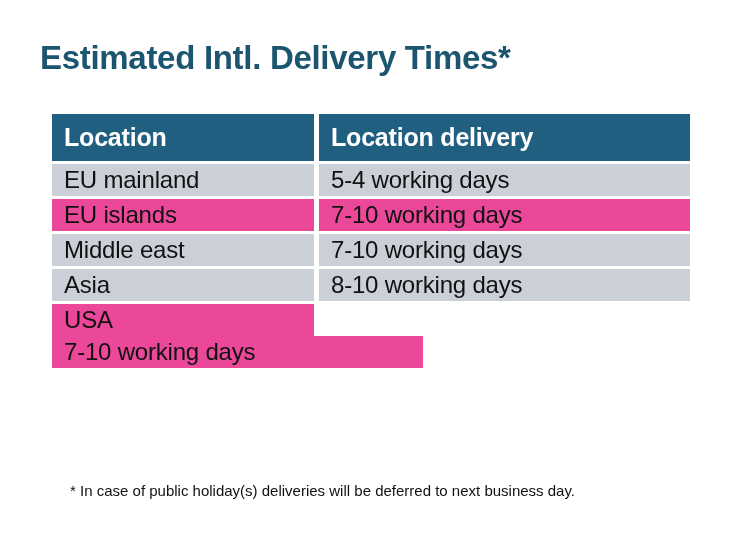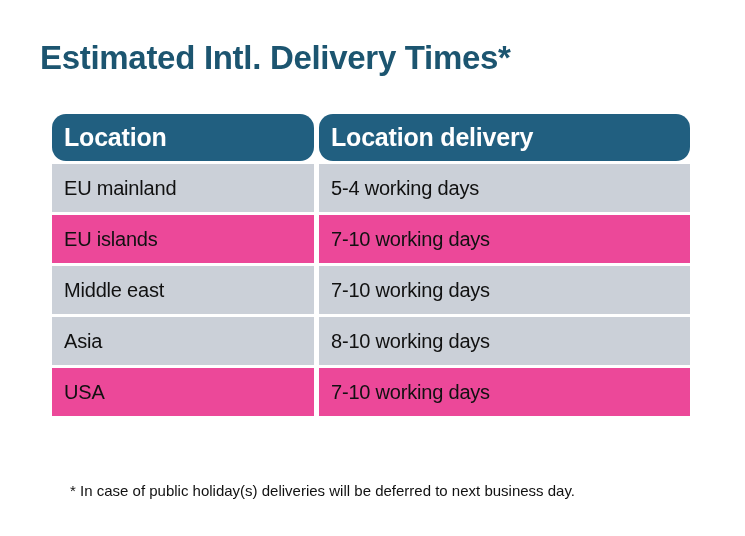--- a/index.html
+++ b/index.html
@@ -41,20 +41,21 @@
     width: 638px;
   }
 
   .table-row {
     display: flex;
     width: 100%;
     margin-bottom: 3px;
   }
   .table-row:last-child {
     margin-bottom: 16px;
+    flex-direction: column;
   }
 
   .cell {
     box-sizing: border-box;
     display: flex;
     align-items: center;
     height: 47px;
     padding: 0 12px;
     overflow: hidden;
     white-space: nowrap;
@@ -68,30 +69,29 @@
     width: 371px;
   }
 
   
   .header-row .cell {
     background: #215F80;
     color: #ffffff;
     font-size: 25px;
     font-weight: 700;
     letter-spacing: -0.2px;
-    border-radius: 14px;
   }
 
   
   .body-row .cell {
     color: #111111;
-    font-size: 20px;
+    font-size: 24px;
     font-weight: 400;
     letter-spacing: -0.2px;
-    height: 48px;
+    height: 32px;
   }
   .body-row.shade-dark .cell {
     background: #CBD0D8;
   }
   .body-row.shade-light .cell {
     background: #ec4899;
   }
 
   
   .footnote {

